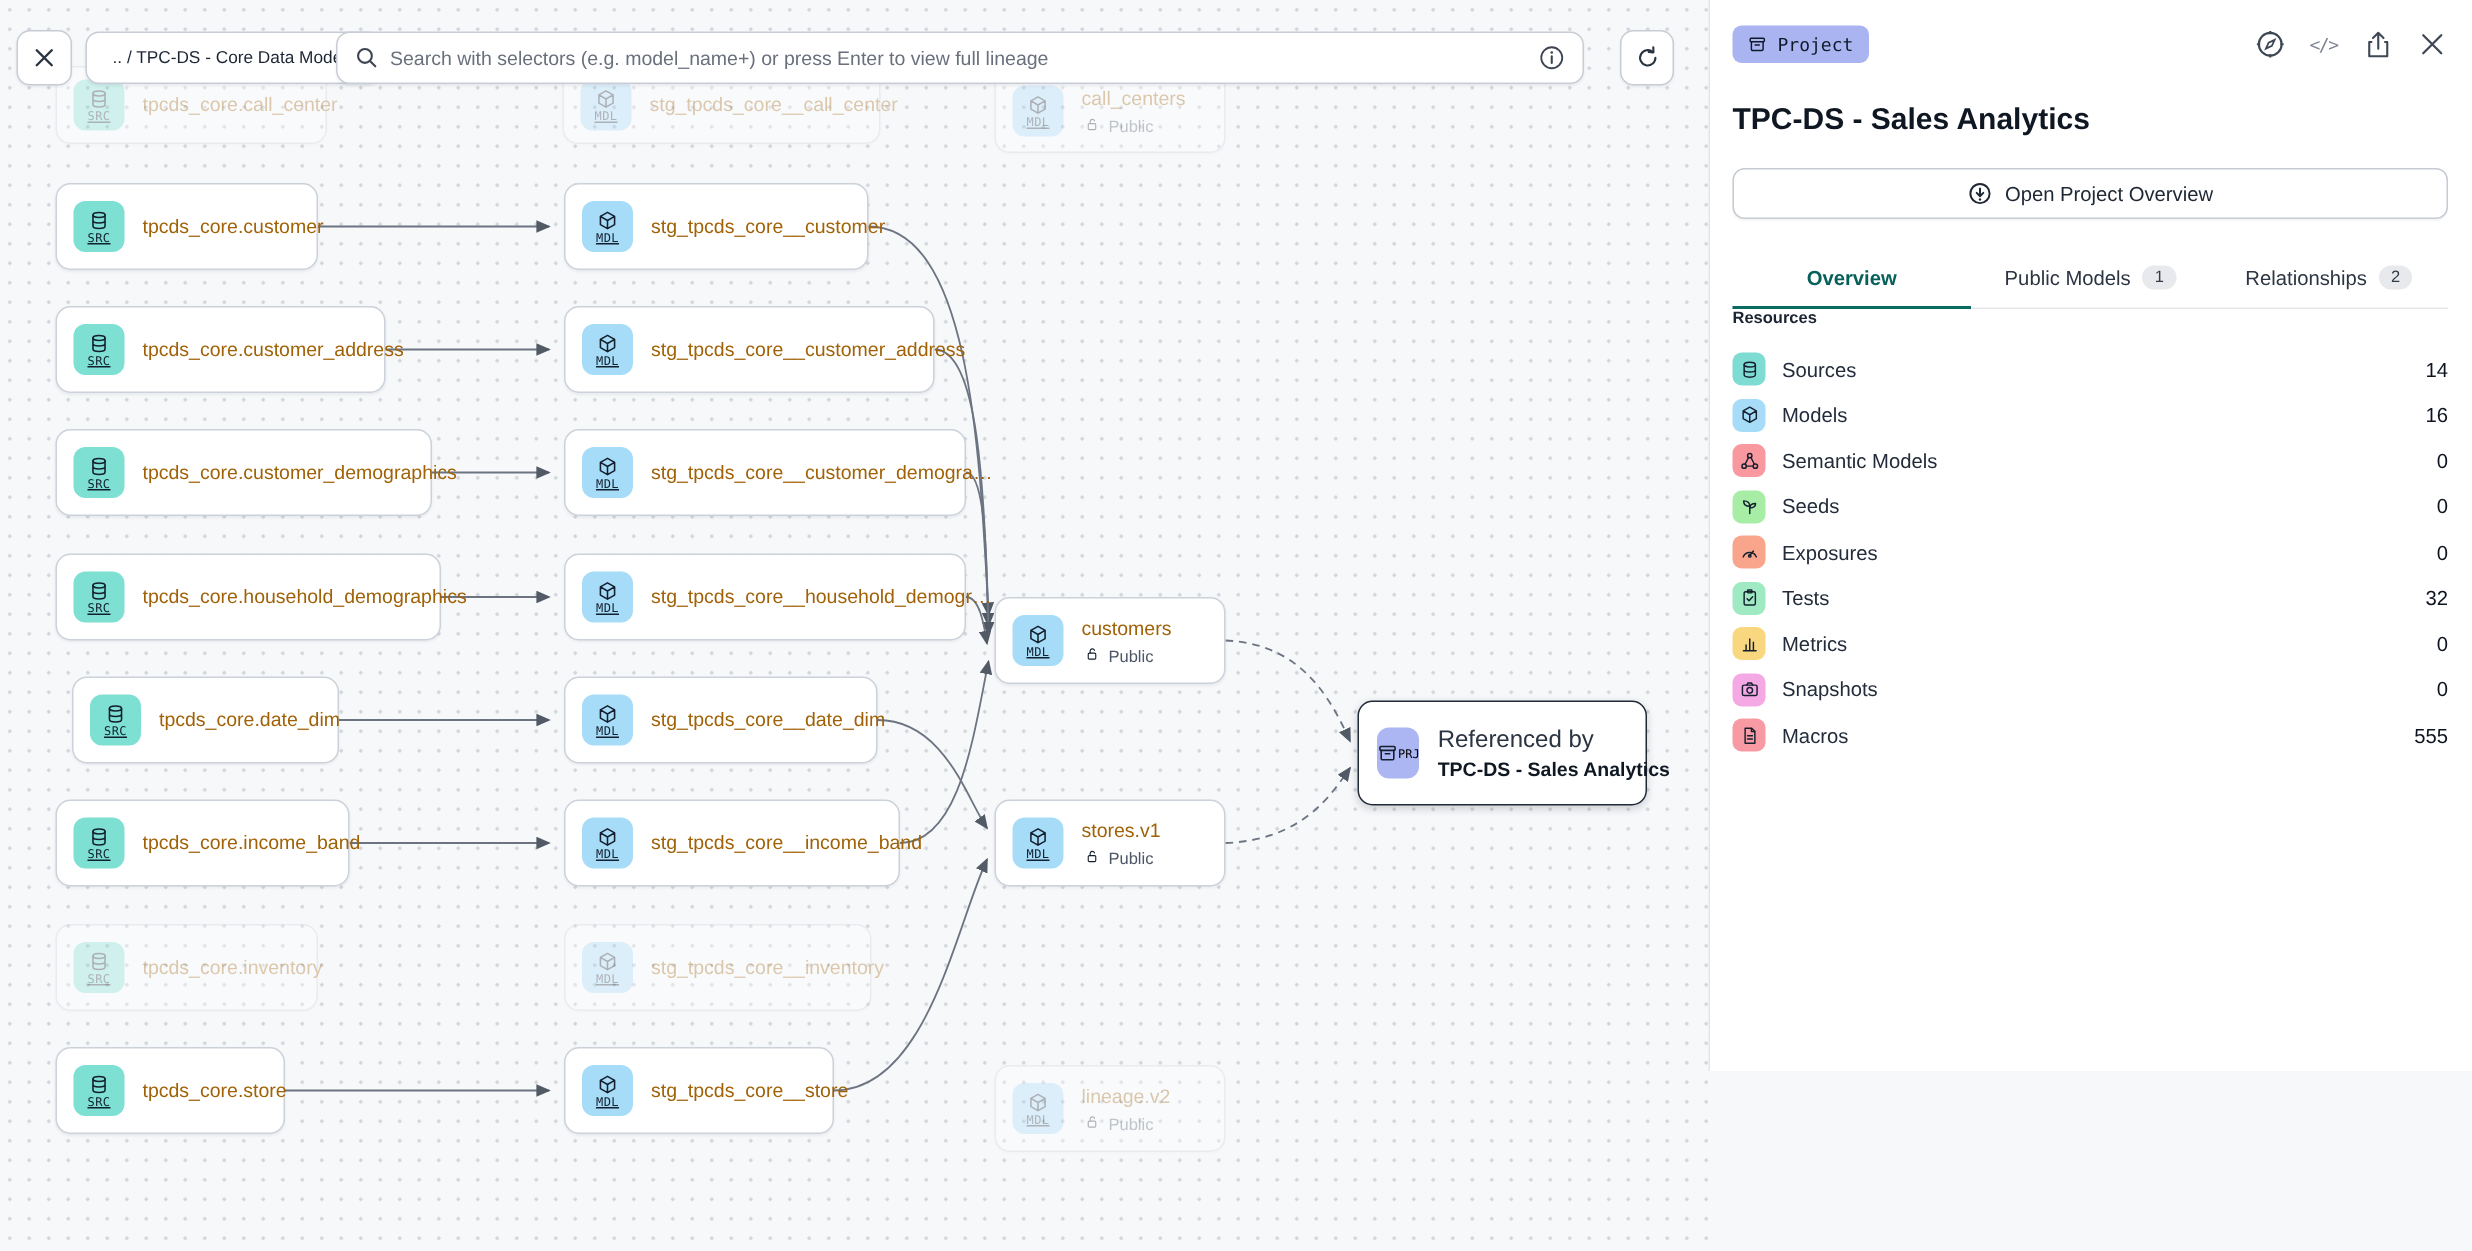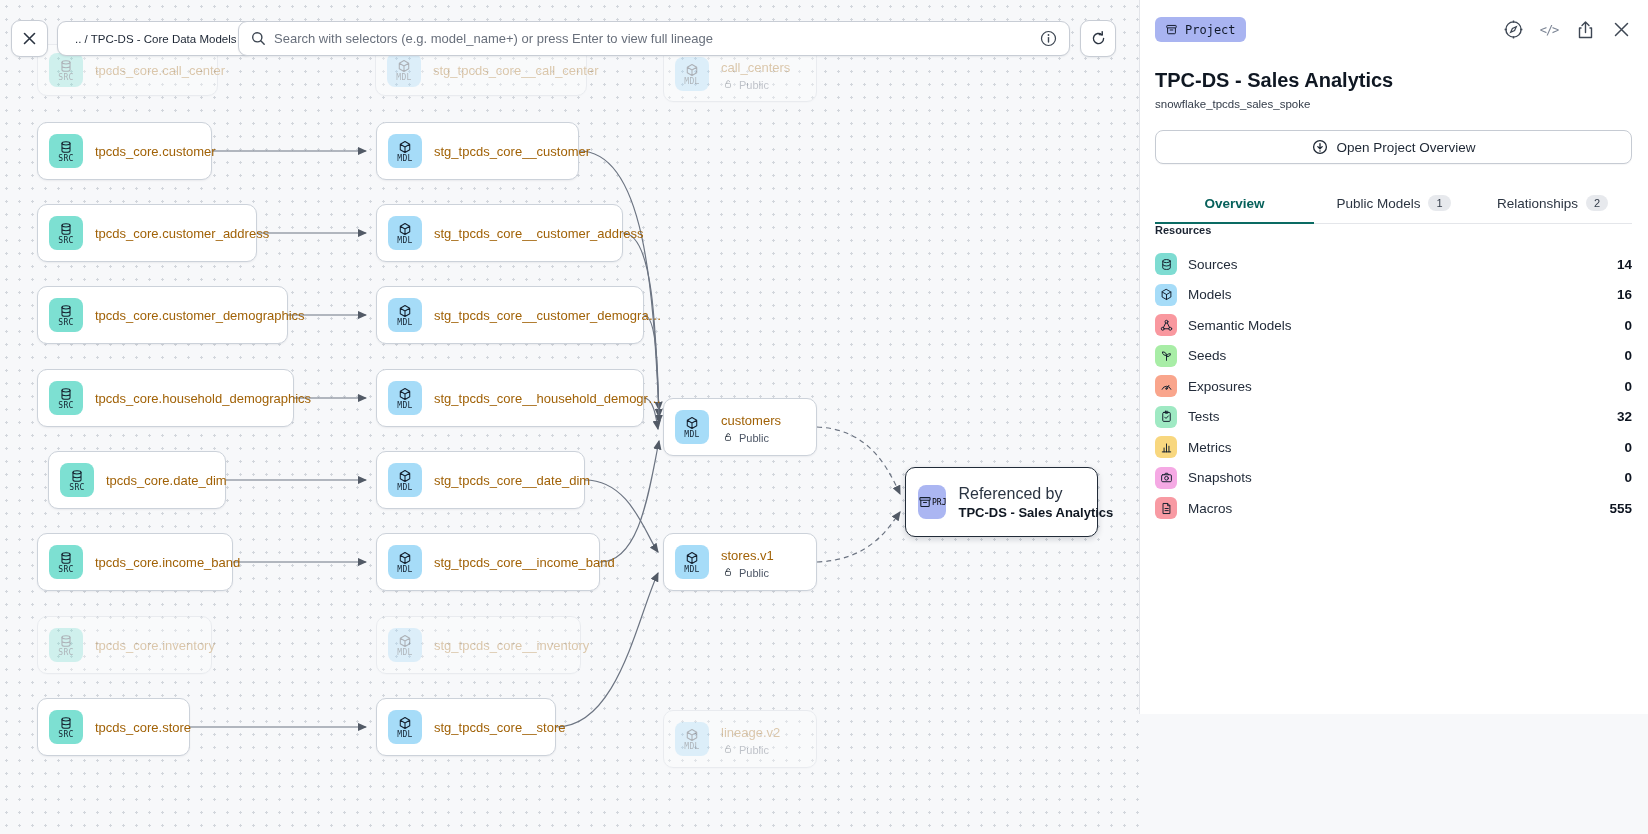--- a/index.html
+++ b/index.html
@@ -13,38 +13,38 @@
     background-size:13px 13px; }
   svg.edges { position:absolute; left:0; top:0; z-index:1; pointer-events:none; }
 
   .node { position:absolute; z-index:2; display:flex; align-items:center; gap:12px; padding-left:11px;
     background:#fff; border:1px solid #ccd2da; border-radius:10px;
     box-shadow:0 1px 2px rgba(16,24,40,.06); cursor:pointer; }
   .node.faded { opacity:.32; pointer-events:none; }
   .node .badge-ic { flex:0 0 auto; width:34px; height:34px; border-radius:8px; display:flex; flex-direction:column;
     align-items:center; justify-content:center; gap:0; color:#13202e; }
   .node .badge-ic svg { width:14px; height:14px; display:block; }
-  .node .badge-ic .tp { font-family:"DejaVu Sans Mono",monospace; font-size:8px; line-height:9px; letter-spacing:.3px; }
+  .node .badge-ic .tp { font-family:"DejaVu Sans Mono",monospace; font-size:8px; line-height:9px; letter-spacing:.3px;text-decoration:underline; }
   .node .lbl { font-size:13px; color:#a16207; white-space:nowrap; }
   .node .sub { display:flex; align-items:center; gap:4px; font-size:11px; color:#4d5666; margin-top:3px; }
   .node .sub svg { width:10px; height:10px; }
   .ic-src { background:#7de0d2; } .ic-mdl { background:#a6dcf8; } .ic-prj { background:#abb6f2; }
 
   .refnode { position:absolute; z-index:2; display:flex; align-items:center; gap:12px; padding-left:12px;
     background:#fff; border:1.6px solid #212b38; border-radius:10px;
     box-shadow:0 2px 6px rgba(16,24,40,.18); cursor:pointer; }
   .refnode .kicker { font-size:16px; color:#2a3442; }
   .refnode .ttl { font-size:13px; font-weight:700; color:#0f1722; margin-top:2px; white-space:nowrap; }
 
   
   .tbar { position:absolute; z-index:10; background:#fff; border:1px solid #c8cdd5; border-radius:9px;
     box-shadow:0 1px 2px rgba(16,24,40,.07); display:flex; align-items:center; }
   .btn-close-canvas { left:11px; top:20px; width:37px; height:37px; justify-content:center; cursor:pointer; }
   .crumb { left:57px; top:21px; height:35px; padding:0 17px; font-size:11.5px; color:#1c2533; cursor:pointer; }
-  .searchbar { left:238px; top:21px; width:832px; height:35px; padding:0 12px; gap:8px; }
+  .searchbar { left:224px; top:21px; width:832px; height:35px; padding:0 12px; gap:8px; }
   .searchbar input { flex:1; border:none; outline:none; font-size:13px; color:#1c2533; font-family:"Liberation Sans",sans-serif; background:transparent; }
   .searchbar input::placeholder { color:#69707c; }
   .btn-refresh { left:1080px; top:20px; width:36px; height:37px; justify-content:center; cursor:pointer; }
   .tbar svg { display:block; }
 
   
   .panel { position:relative; width:509px; height:714px; background:#fff; border-left:1px solid #e2e4e9; padding:0 16px 0 15px; }
   .panel-head { display:flex; align-items:center; margin-top:17px; }
   .type-badge { display:inline-flex; align-items:center; gap:7px; height:25px; padding:0 10px;
     background:#a9b4f1; border-radius:6px; font-family:"DejaVu Sans Mono",monospace; font-size:12px; color:#10192a; }
@@ -60,21 +60,21 @@
   .tab { flex:1; display:flex; align-items:center; justify-content:center; gap:8px; padding:9px 4px 11px;
     font-size:13.5px; color:#2c3542; cursor:pointer; border-bottom:2.5px solid transparent; margin-bottom:-1px; }
   .tab.active { color:#07615b; font-weight:700; border-bottom-color:#0a6b63; }
   .tab .pill { background:#e7e9ed; color:#333c49; border-radius:10px; font-size:11px; padding:2px 8px; font-weight:400; }
   .res-head { font-size:11px; font-weight:700; color:#1b2432; }
   .res-list { margin-top:13px; }
   .res-row { display:flex; align-items:center; gap:11px; height:30.5px; cursor:pointer; }
   .res-ic { width:22px; height:22px; border-radius:6px; display:flex; align-items:center; justify-content:center; color:#15202e; }
   .res-ic svg { width:13px; height:13px; display:block; }
   .res-lbl { font-size:13.5px; color:#232c3a; }
-  .res-count { margin-left:auto; font-size:13.5px; font-weight:700; color:#0d1420; }
+  .res-count { margin-left:auto; font-size:13.5px; font-weight:400; color:#0d1420; }
 </style>
 </head>
 <body>
 
 <div class="app">
 
   <div class="canvas">
 
     <svg class="edges" width="1139" height="834">
       <defs>
@@ -394,21 +394,20 @@
           </span>
         <span class="hic">
             <svg width="17" height="17" viewBox="0 0 17 17">
               <path d="M2.5 2.5 L14.5 14.5 M14.5 2.5 L2.5 14.5" stroke="#3e4754" stroke-width="1.5" stroke-linecap="round"></path>
             </svg>
           </span>
       </div>
     </div>
 
     <div class="p-title">TPC-DS - Sales Analytics</div>
-    <div class="p-sub">snowflake_tpcds_sales_spoke</div>
 
     <button class="ov-btn">
       <svg width="16" height="16" viewBox="0 0 16 16">
           <circle cx="8" cy="8" r="6.4" stroke="#1e2734" stroke-width="1.3" fill="none"></circle>
           <path d="M8 4.6 V9.6 M5.8 7.6 L8 9.8 L10.2 7.6" stroke="#1e2734" stroke-width="1.3" fill="none" stroke-linecap="round" stroke-linejoin="round"></path>
           <circle cx="8" cy="12" r="0.8" fill="#1e2734"></circle>
         </svg>
       <span>Open Project Overview</span>
     </button>
 

